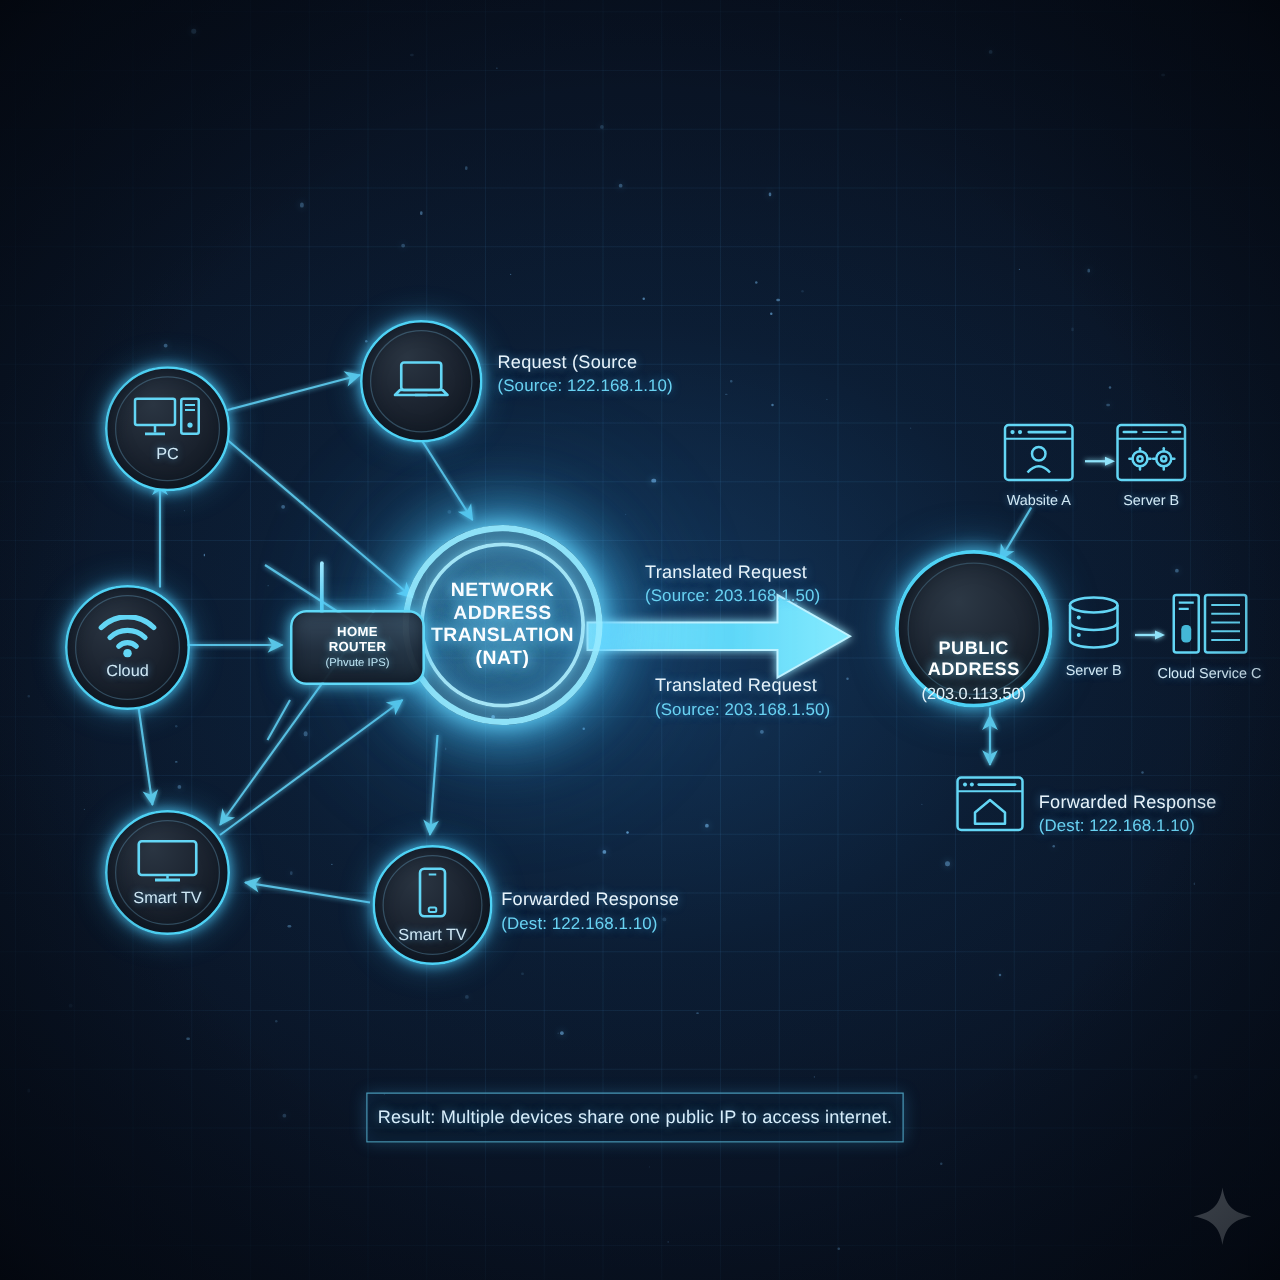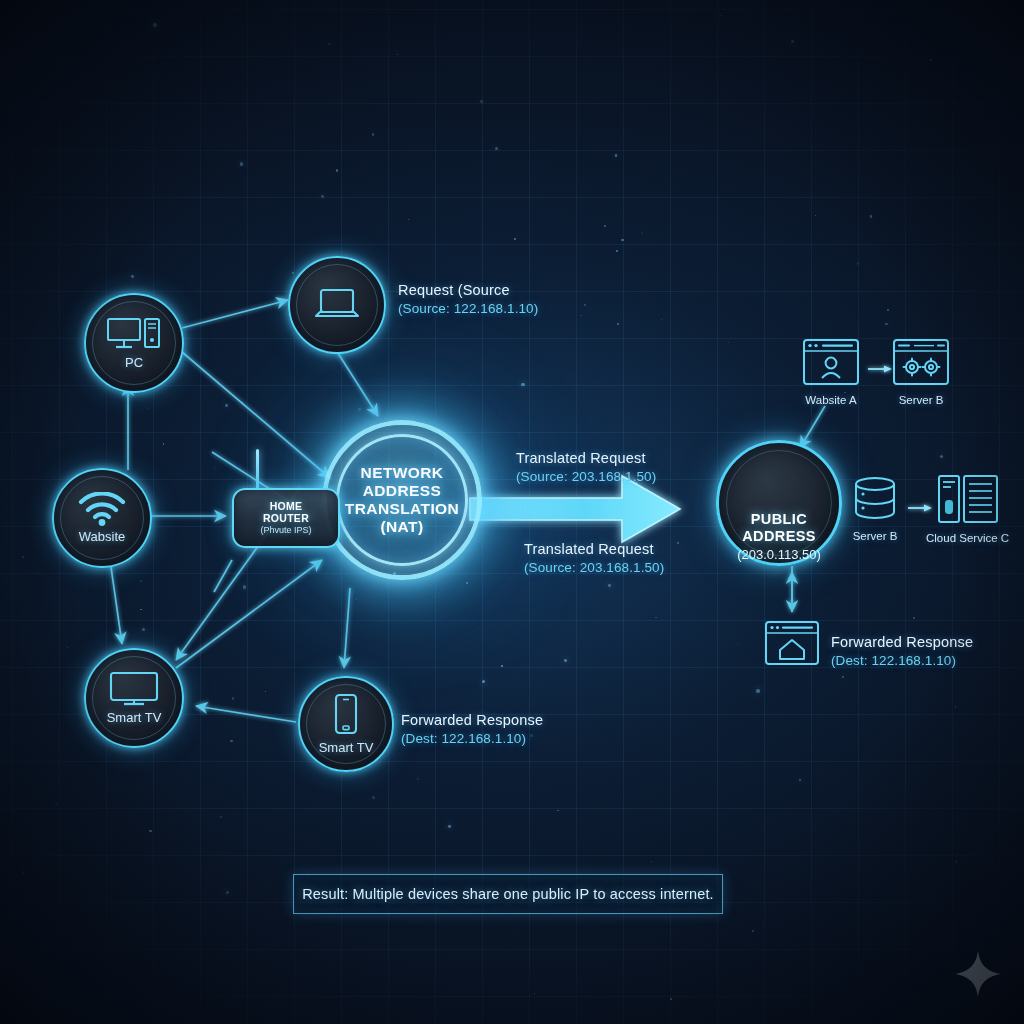--- a/index.html
+++ b/index.html
@@ -426,21 +426,21 @@
   <div class="node" style="left:52px; top:468px; width:96px; height:96px;">
     <div class="ring-inner"></div>
     <span>
       <svg width="48" height="34" viewBox="0 0 48 34">
         <path d="M3,10 A30 30 0 0 1 45,10" fill="none" stroke="#63d6f5" stroke-width="4.2" stroke-linecap="round"></path>
         <path d="M10,18 A20 20 0 0 1 38,18" fill="none" stroke="#63d6f5" stroke-width="4.2" stroke-linecap="round"></path>
         <path d="M17,25 A10 10 0 0 1 31,25" fill="none" stroke="#63d6f5" stroke-width="4.2" stroke-linecap="round"></path>
         <circle cx="24" cy="30.5" r="3.4" fill="#63d6f5"></circle>
       </svg>
     </span>
-    <span class="nlabel">Wabsite</span>
+    <span class="nlabel">Cloud</span>
   </div>
 
   <div class="node" style="left:84px; top:648px; width:96px; height:96px;">
     <div class="ring-inner"></div>
     <span>
       <svg width="54" height="36" viewBox="0 0 54 36">
         <rect x="4" y="2" width="46" height="27" rx="2.4" fill="none" stroke="#63d6f5" stroke-width="2.1"></rect>
         <line x1="27" y1="29" x2="27" y2="32" stroke="#63d6f5" stroke-width="2"></line>
         <line x1="17" y1="33" x2="37" y2="33" stroke="#63d6f5" stroke-width="2.3"></line>
       </svg>

